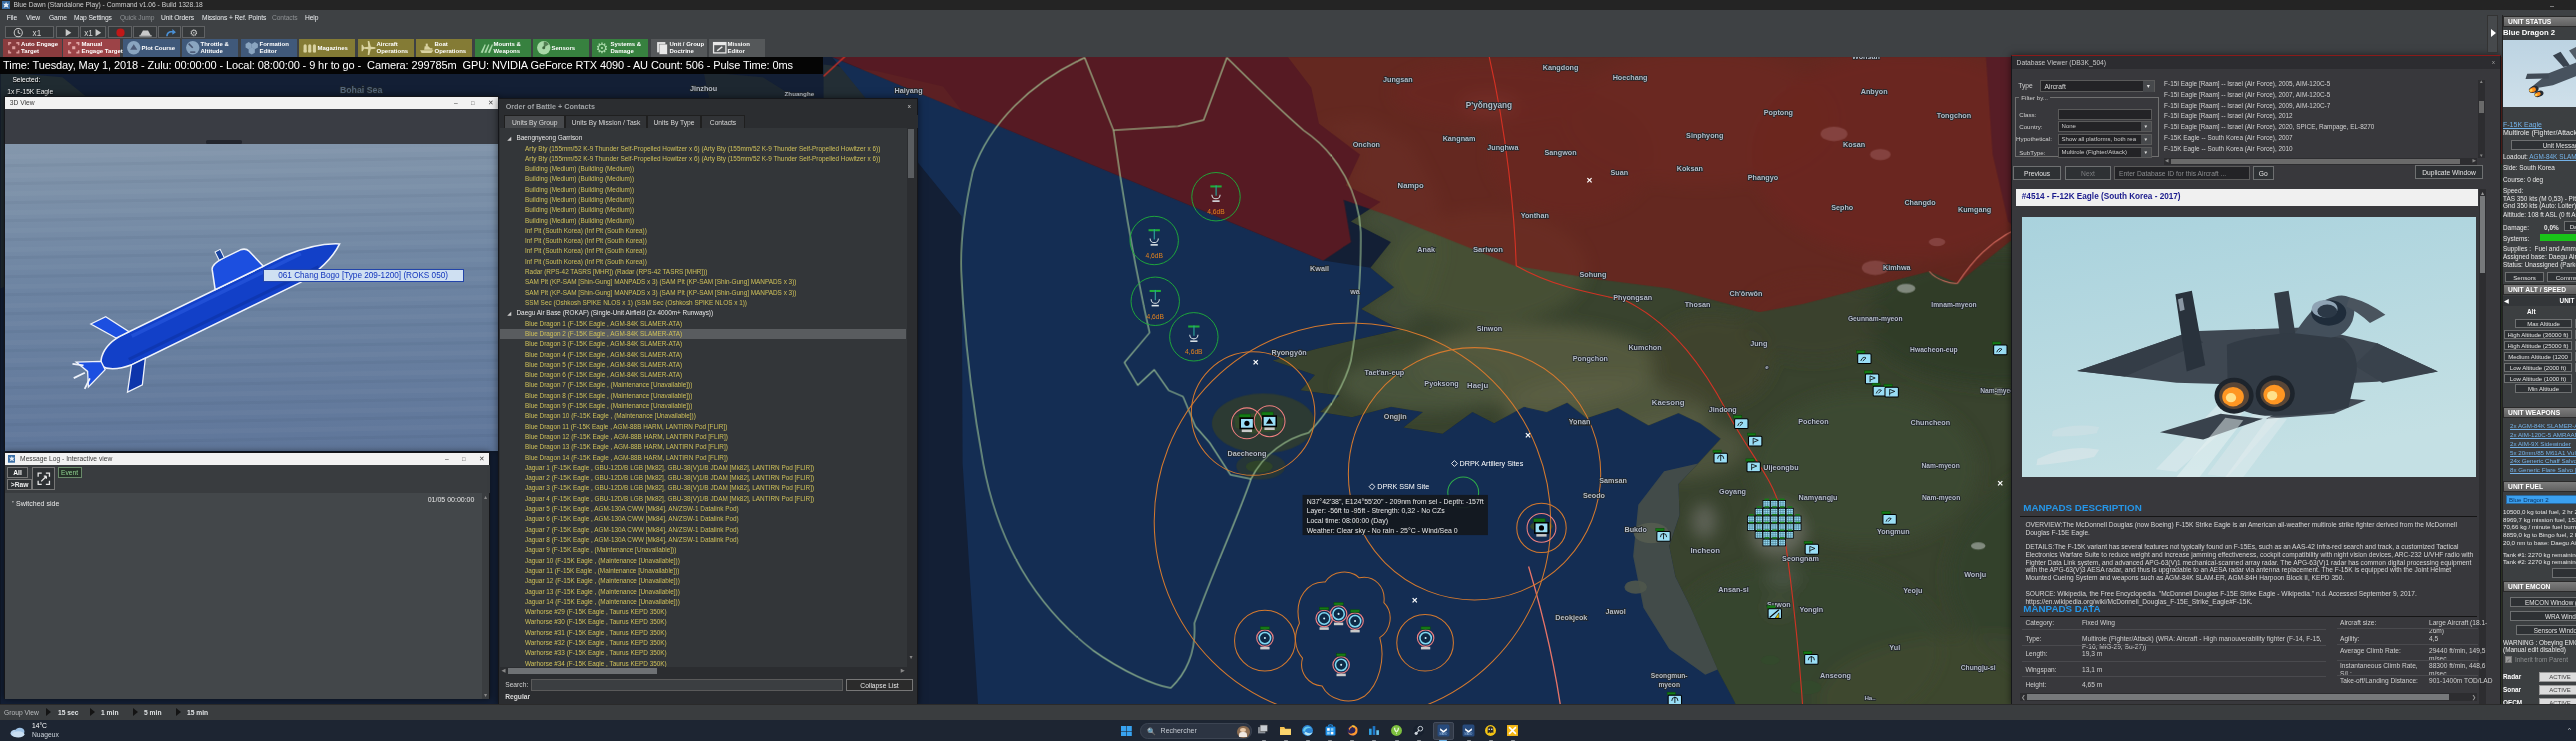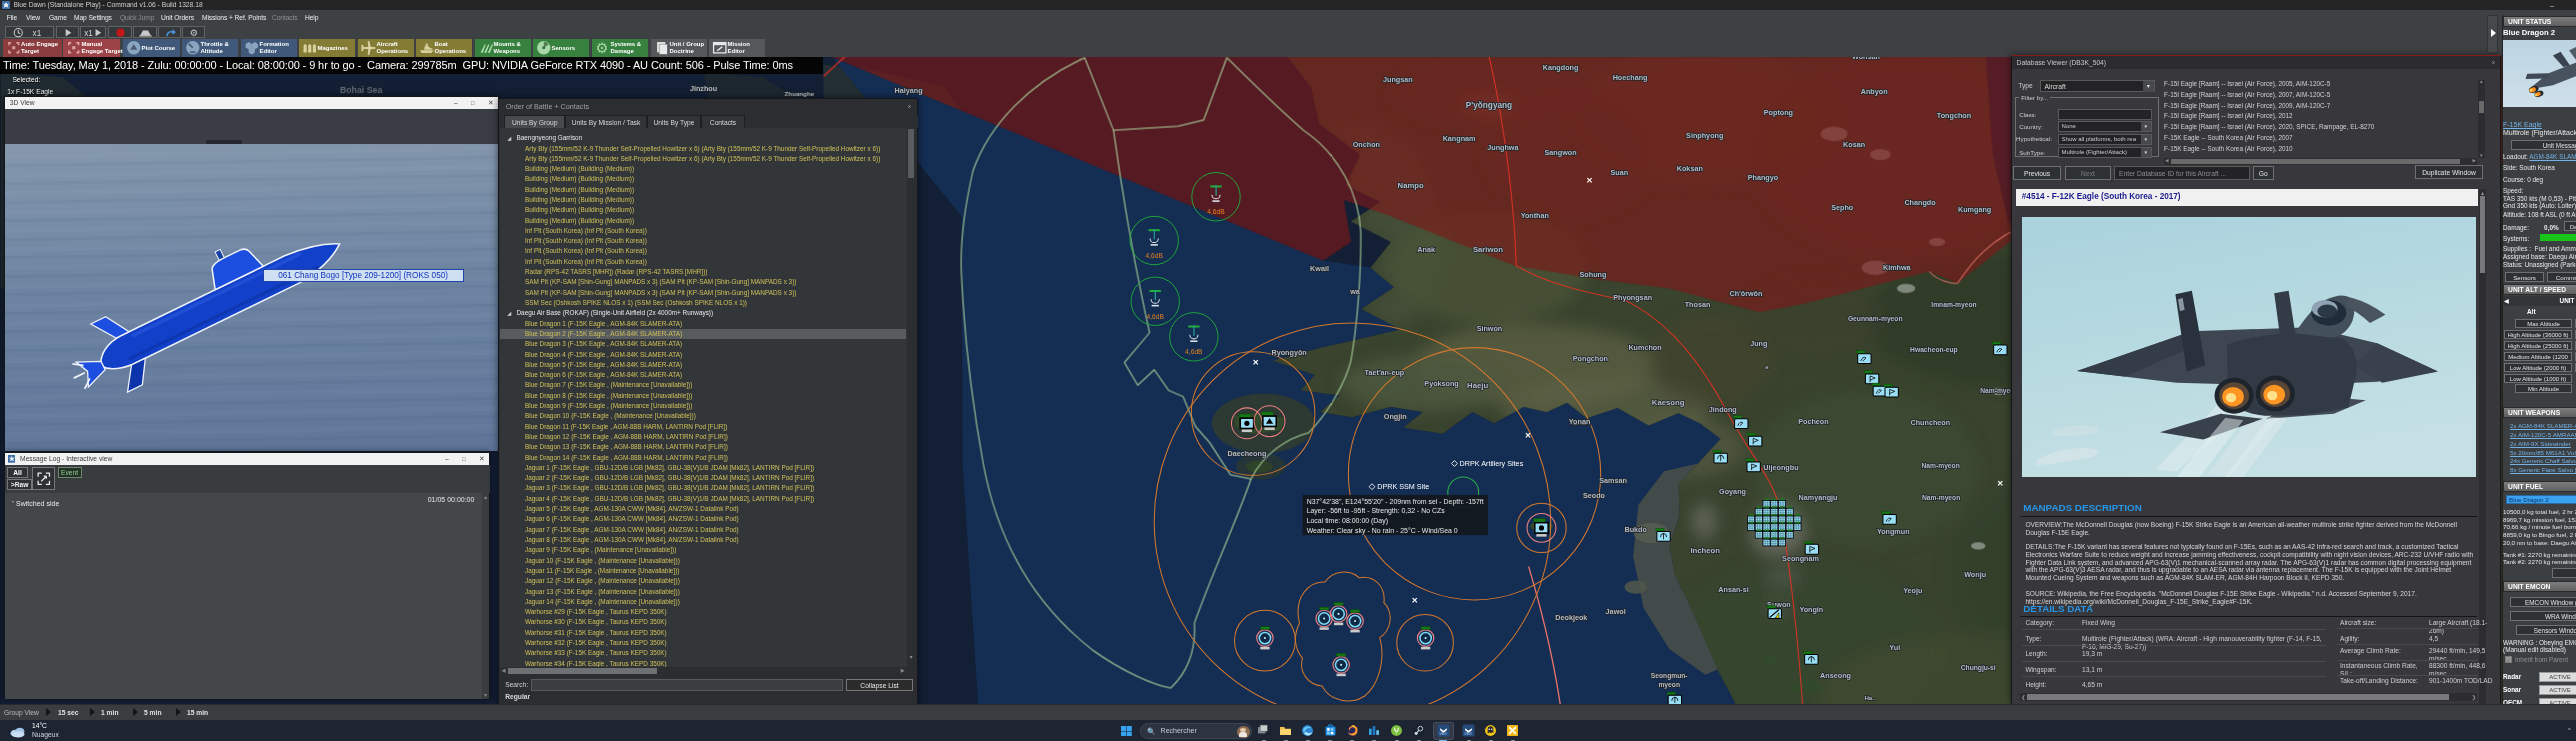--- a/index.html
+++ b/index.html
@@ -624,21 +624,21 @@
     <div class="abs" style="left:0;top:40px;width:477px;height:206px;background:#43474a;">
       <div class="abs" style="left:7.2px;top:6.2px;color:#e8e8e8;font-size:7px;">⁺ Switched side</div>
       <div class="abs" style="right:7.2px;top:3.1px;color:#e8e8e8;font-size:7px;">01/05 00:00:00</div>
     </div>
     <div class="abs" style="left:477px;top:40px;width:7.7px;height:206px;background:#3a3d40;">
       <div style="position:absolute;top:1px;left:1.5px;color:#888;font-size:5.2px;">▲</div>
       <div style="position:absolute;bottom:1px;left:1.5px;color:#888;font-size:5.2px;">▼</div>
     </div>
   </div>
 <div class="win" style="left:498px;top:98px;width:420px;height:607px;background:#2b2d30;">
-    <div style="height:15.5px;color:#9fa2a5;font-size:7.2px;line-height:15.5px;padding-left:6.7px;position:relative;">Order of Battle + Contacts<span style="position:absolute;right:6.2px;top:0;color:#aaa;font-size:5.7px;">x</span></div>
+    <div style="height:15.5px;color:#9fa2a5;font-size:7.2px;line-height:15.5px;padding-left:6.7px;position:relative;font-weight:bold;">Order of Battle + Contacts<span style="position:absolute;right:6.2px;top:0;color:#aaa;font-size:5.7px;">x</span></div>
     <div class="abs" style="left:0px;top:15.5px;width:419px;height:13.4px;background:#2b2d30;">
       <div style="position:absolute;left:5.2px;top:0.5px;width:61px;height:13px;background:#47494c;color:#d8d8d8;font-size:6.7px;text-align:center;line-height:13px;border:0.5px solid #1f1f1f;border-bottom:none;">Units By Group</div>
       <div style="position:absolute;left:66px;top:0.5px;width:82px;height:13px;background:#313336;color:#d8d8d8;font-size:6.7px;text-align:center;line-height:13px;border:0.5px solid #1f1f1f;border-bottom:none;">Units By Mission / Task</div>
       <div style="position:absolute;left:148px;top:0.5px;width:54px;height:13px;background:#313336;color:#d8d8d8;font-size:6.7px;text-align:center;line-height:13px;border:0.5px solid #1f1f1f;border-bottom:none;">Units By Type</div>
       <div style="position:absolute;left:202px;top:0.5px;width:44px;height:13px;background:#313336;color:#d8d8d8;font-size:6.7px;text-align:center;line-height:13px;border:0.5px solid #1f1f1f;border-bottom:none;">Contacts</div>
     </div>
     <div class="abs" style="left:1px;top:29px;width:407px;height:539px;background:#333639;overflow:hidden;">
       <div style="position:absolute;left:0;top:5.2px;width:406px;height:10.3px;font-size:6.4px;line-height:10.3px;color:#e8e8e8;white-space:nowrap;overflow:hidden;"><span style="position:absolute;left:7.2px;color:#ccc;font-size:5.2px;">◢</span><span style="padding-left:16.5px;"></span>Baengnyeong Garrison</div>
       <div style="position:absolute;left:0;top:15.5px;width:406px;height:10.3px;font-size:6.4px;line-height:10.3px;color:#cfc05a;white-space:nowrap;overflow:hidden;"><span style="padding-left:25px;"></span>Arty Bty (155mm/52 K-9 Thunder Self-Propelled Howitzer x 6) (Arty Bty (155mm/52 K-9 Thunder Self-Propelled Howitzer x 6))</div>
       <div style="position:absolute;left:0;top:26px;width:406px;height:10.3px;font-size:6.4px;line-height:10.3px;color:#cfc05a;white-space:nowrap;overflow:hidden;"><span style="padding-left:25px;"></span>Arty Bty (155mm/52 K-9 Thunder Self-Propelled Howitzer x 6) (Arty Bty (155mm/52 K-9 Thunder Self-Propelled Howitzer x 6))</div>
@@ -792,21 +792,21 @@
     <div class="abs" style="left:467px;top:133px;width:7.2px;height:556px;background:#2d2d30;">
       <div style="position:absolute;left:1px;top:7.2px;width:5.2px;height:77px;background:#77797b;"></div>
       <div style="position:absolute;left:1px;top:0.5px;color:#999;font-size:5.2px;">▲</div>
       <div style="position:absolute;left:1px;bottom:0.5px;color:#999;font-size:5.2px;">▼</div>
     </div>
     <div class="abs" style="left:11.3px;top:446px;font-size:9.8px;font-weight:bold;color:#2596e8;">MANPADS DESCRIPTION</div>
     <div class="abs" style="left:8.2px;top:460px;width:457px;height:0.5px;background:#151515;"></div>
     <div class="abs" style="left:13.4px;top:465px;width:447px;font-size:6.6px;line-height:8px;color:#d8d8d8;">OVERVIEW:The McDonnell Douglas (now Boeing) F-15K Strike Eagle is an American all-weather multirole strike fighter derived from the McDonnell Douglas F-15E Eagle.</div>
     <div class="abs" style="left:13.4px;top:487px;width:449px;font-size:6.6px;line-height:7.8px;color:#d8d8d8;">DETAILS:The F-15K variant has several features not typically found on F-15Es, such as an AAS-42 Infra-red search and track, a customized Tactical Electronics Warfare Suite to reduce weight and increase jamming effectiveness, cockpit compatibility with night vision devices, ARC-232 U/VHF radio with Fighter Data Link system, and advanced APG-63(V)1 mechanical-scanned array radar. The APG-63(V)1 radar has common digital processing equipment with the APG-63(V)3 AESA radar, and thus is upgradable to an AESA radar via antenna replacement. The F-15K is equipped with the Joint Helmet Mounted Cueing System and weapons such as AGM-84K SLAM-ER, AGM-84H Harpoon Block II, KEPD 350.</div>
     <div class="abs" style="left:13.4px;top:534px;width:447px;font-size:6.6px;line-height:8px;color:#d8d8d8;">SOURCE: Wikipedia, the Free Encyclopedia. "McDonnell Douglas F-15E Strike Eagle - Wikipedia." n.d. Accessed September 9, 2017.<br>https://en.wikipedia.org/wiki/McDonnell_Douglas_F-15E_Strike_Eagle#F-15K.</div>
-    <div class="abs" style="left:11.3px;top:547px;font-size:9.8px;font-weight:bold;color:#2596e8;">DETAILS DATA</div>
+    <div class="abs" style="left:11.3px;top:547px;font-size:9.8px;font-weight:bold;color:#2596e8;">MANPADS DATA</div>
     <div class="abs" style="left:8.2px;top:560px;width:457px;height:0.5px;background:#151515;"></div>
     <div class="abs" style="left:13.4px;top:563px;width:54px;font-size:6.6px;line-height:7.7px;color:#cfcfcf;">Category:</div>
     <div class="abs" style="left:70px;top:563px;width:247px;font-size:6.6px;line-height:7.7px;color:#cfcfcf;">Fixed Wing</div>
     <div class="abs" style="left:13.4px;top:579px;width:54px;font-size:6.6px;line-height:7.7px;color:#cfcfcf;">Type:</div>
     <div class="abs" style="left:70px;top:579px;width:247px;font-size:6.6px;line-height:7.7px;color:#cfcfcf;">Multirole (Fighter/Attack) (WRA: Aircraft - High manouverability fighter (F-14, F-15, F-16, MiG-29, Su-27))</div>
     <div class="abs" style="left:13.4px;top:594px;width:54px;font-size:6.6px;line-height:7.7px;color:#cfcfcf;">Length:</div>
     <div class="abs" style="left:70px;top:594px;width:247px;font-size:6.6px;line-height:7.7px;color:#cfcfcf;">19,3 m</div>
     <div class="abs" style="left:13.4px;top:610px;width:54px;font-size:6.6px;line-height:7.7px;color:#cfcfcf;">Wingspan:</div>
     <div class="abs" style="left:70px;top:610px;width:247px;font-size:6.6px;line-height:7.7px;color:#cfcfcf;">13,1 m</div>
     <div class="abs" style="left:13.4px;top:625px;width:54px;font-size:6.6px;line-height:7.7px;color:#cfcfcf;">Height:</div>

